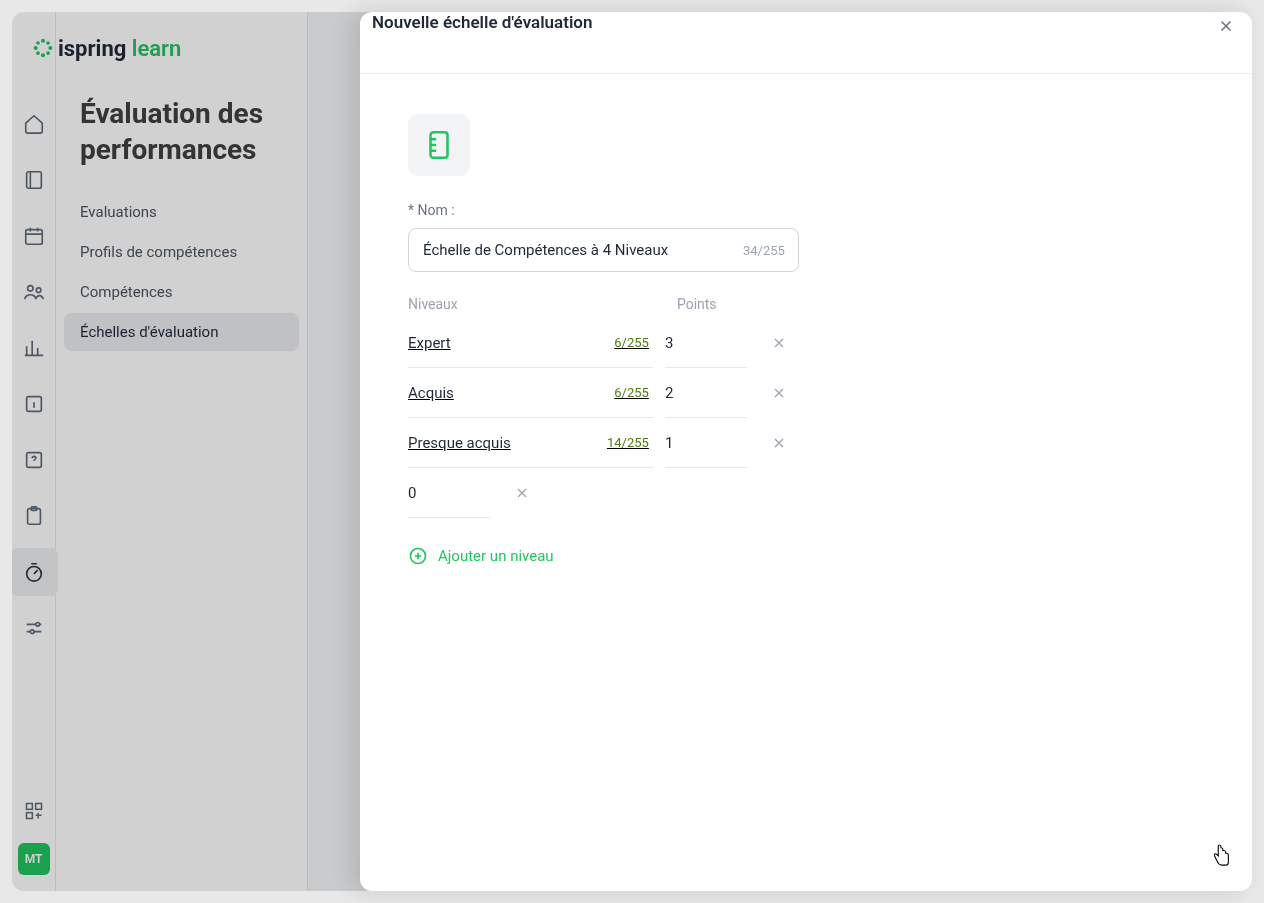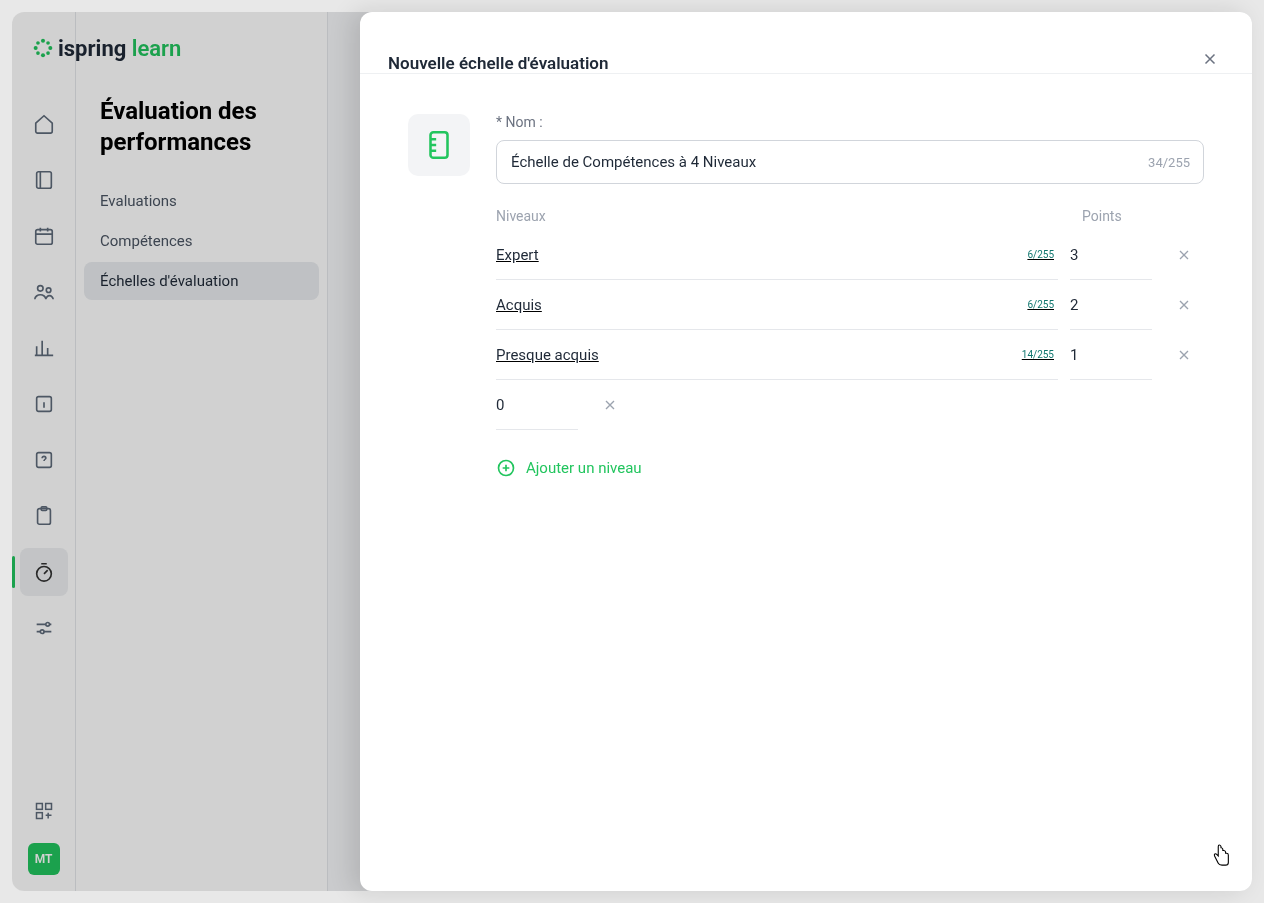--- a/index.html
+++ b/index.html
@@ -1,61 +1,61 @@
 <!DOCTYPE html>
 <html><head>
 <meta charset="utf-8">
 <style>
   * { box-sizing: border-box; margin: 0; padding: 0; font-family: -apple-system, BlinkMacSystemFont, "Segoe UI", Roboto, sans-serif; }
   body { background: #e8e8e8; width: 1264px; height: 903px; position: relative; overflow: hidden; }
   .app-frame { position: absolute; top: 12px; left: 12px; right: 12px; bottom: 12px; background: #fff; border-radius: 12px; overflow: hidden; display: flex; }
   .overlay { position: absolute; inset: 0; background: rgba(0,0,0,0.18); z-index: 5; }
   
-  .sidebar-icons { width: 64px; border-right: 1px solid #e5e7eb; display: flex; flex-direction: column; align-items: center; padding-top: 22px; gap: 8px; position: relative; }
+  .sidebar-icons { width: 44px; border-right: 1px solid #e5e7eb; display: flex; flex-direction: column; align-items: center; padding-top: 22px; gap: 8px; position: relative; }
   .nav-icon { width: 48px; height: 48px; display: flex; align-items: center; justify-content: center; border-radius: 8px; color: #5f6b7a; cursor: pointer; }
   .nav-icon.active { background: #eef0f2; color: #333; position:relative;}
   .nav-icon.active::before { content:''; position:absolute; left:-8px; top:8px; bottom:8px; width:3px; background:#22c55e; border-radius:2px;}
   .nav-bottom { margin-top: auto; padding-bottom: 16px; display:flex; flex-direction:column; gap:8px; align-items:center;}
   .avatar-badge { width: 32px; height: 32px; border-radius: 6px; background: #22c55e; color: #fff; font-size: 12px; font-weight: 600; display:flex; align-items:center; justify-content:center;}
   
   .sidebar-panel { width: 252px; border-right: 1px solid #e5e7eb; padding: 28px 0 0 0; }
   .topbar { position:absolute; top:0; left:0; right:0; height:72px; display:flex; align-items:center; padding-left:20px; z-index:2; pointer-events:none;}
   .brand { display:flex; align-items:center; gap:4px;}
   .brand-text { font-size:22px; font-weight:700; color:#1f2937;}
   .brand-text .learn { color:#22c55e; font-weight:600;}
-  .panel-title { font-size: 24px; font-weight: 700; color: #000000; padding: 56px 24px 24px 24px; line-height:1.3;}
+  .panel-title { font-size: 28px; font-weight: 700; color: #404040; padding: 56px 24px 24px 24px; line-height:1.3;}
   .panel-list { display:flex; flex-direction:column; gap:2px; padding:0 8px;}
   .panel-item { padding: 10px 16px; border-radius: 8px; color:#4b5563; font-size:15px; cursor:pointer;}
   .panel-item.active { background:#e9ecef; color:#1f2937;}
   
   .main-area { flex:1; background:#f7f8fa;}
   
   .modal { position: absolute; top: 12px; left: 360px; right: 12px; bottom: 12px; background: #fff; border-radius: 12px; z-index: 10; display:flex; flex-direction:column; box-shadow: -8px 0 24px rgba(0,0,0,0.12);}
-  .modal-header { height: 62px; border-bottom: 1px solid #eef0f2; display:flex; align-items:flex-end; padding:0 28px; justify-content:space-between;gap:20px;}
+  .modal-header { height: 62px; border-bottom: 1px solid #eef0f2; display:flex; align-items:flex-start; padding:0 12px; justify-content:space-between;gap:20px;}
   .modal-title { font-size:17px; font-weight:600; color:#1f2937;}
   .close-btn { width:28px; height:28px; display:flex; align-items:center; justify-content:center; color:#6b7280; cursor:pointer; font-size:20px;}
   
   .modal-body { flex:1; padding: 40px 48px 0 48px; overflow:auto;}
-  .form-row { display:flex; gap:26px; align-items:flex-start;}
+  .form-row { display:flex; gap:26px; align-items:flex-start;flex-direction:column;}
   .form-icon { width:62px; height:62px; border-radius:10px; background:#f3f4f6; display:flex; align-items:center; justify-content:center; flex-shrink:0;}
   .form-main { flex:1;}
   .field-label { font-size:14px; color:#6b7280; margin-bottom:10px; display:block;}
   .name-input-wrap { position:relative;}
   .name-input { width:100%; height:44px; border:1px solid #d1d5db; border-radius:8px; padding:0 70px 0 14px; font-size:15px; color:#1f2937;}
   .char-count { position:absolute; right:14px; top:50%; transform:translateY(-50%); font-size:13px; color:#9ca3af;}
   
   .levels-section { margin-top:24px;}
   .levels-header { display:flex; margin-bottom:6px;}
   .col-name { flex:1; font-size:14px; color:#9ca3af;}
   .col-points { width:82px; font-size:14px; color:#9ca3af;}
   .col-del { width:40px;}
   .level-row { display:flex; align-items:center; gap:12px; height:50px;}
   .level-name-cell { flex:1; display:flex; align-items:center; border-bottom:1px solid #e5e7eb; height:100%; position:relative;text-decoration:underline;}
   .level-name-cell input { border:none; outline:none; font-size:15px; color:#1f2937; flex:1; background:transparent;}
-  .level-count { font-size:10px; color:#0f766e; padding-right:4px;}
+  .level-count { font-size:13px; color:#4d7c0f; padding-right:4px;}
   .level-points-cell { width:82px; border-bottom:1px solid #e5e7eb; height:100%; display:flex; align-items:center;}
   .level-points-cell input { border:none; outline:none; font-size:15px; color:#1f2937; width:100%; background:transparent;}
   .level-delete { width:40px; display:flex; justify-content:center; color:#9ca3af; cursor:pointer;}
   .level-delete svg { width:16px; height:16px;}
   
   .add-level { display:flex; align-items:center; gap:10px; color:#22c55e; font-size:15px; margin-top:28px; cursor:pointer;}
   .add-level svg { width:20px; height:20px;}
   
   .modal-footer { height:72px; border-top:1px solid #eef0f2; display:flex; align-items:center; justify-content:flex-end; gap:14px; padding:0 28px;}
   .btn { height:40px; padding:0 20px; border-radius:8px; font-size:15px; font-weight:500; border:none; cursor:pointer;}
@@ -158,20 +158,21 @@
           </svg>
       </div>
       <div class="avatar-badge">MT</div>
     </div>
   </div>
 
   <div class="sidebar-panel">
     <div class="panel-title">Évaluation des performances</div>
     <div class="panel-list">
       <div class="panel-item">Evaluations</div>
+      <div class="panel-item">Profils de compétences</div>
       <div class="panel-item">Compétences</div>
       <div class="panel-item active">Échelles d'évaluation</div>
     </div>
   </div>
 
   <div class="main-area"></div>
   <div class="overlay"></div>
 </div>
 
 <div class="modal">

